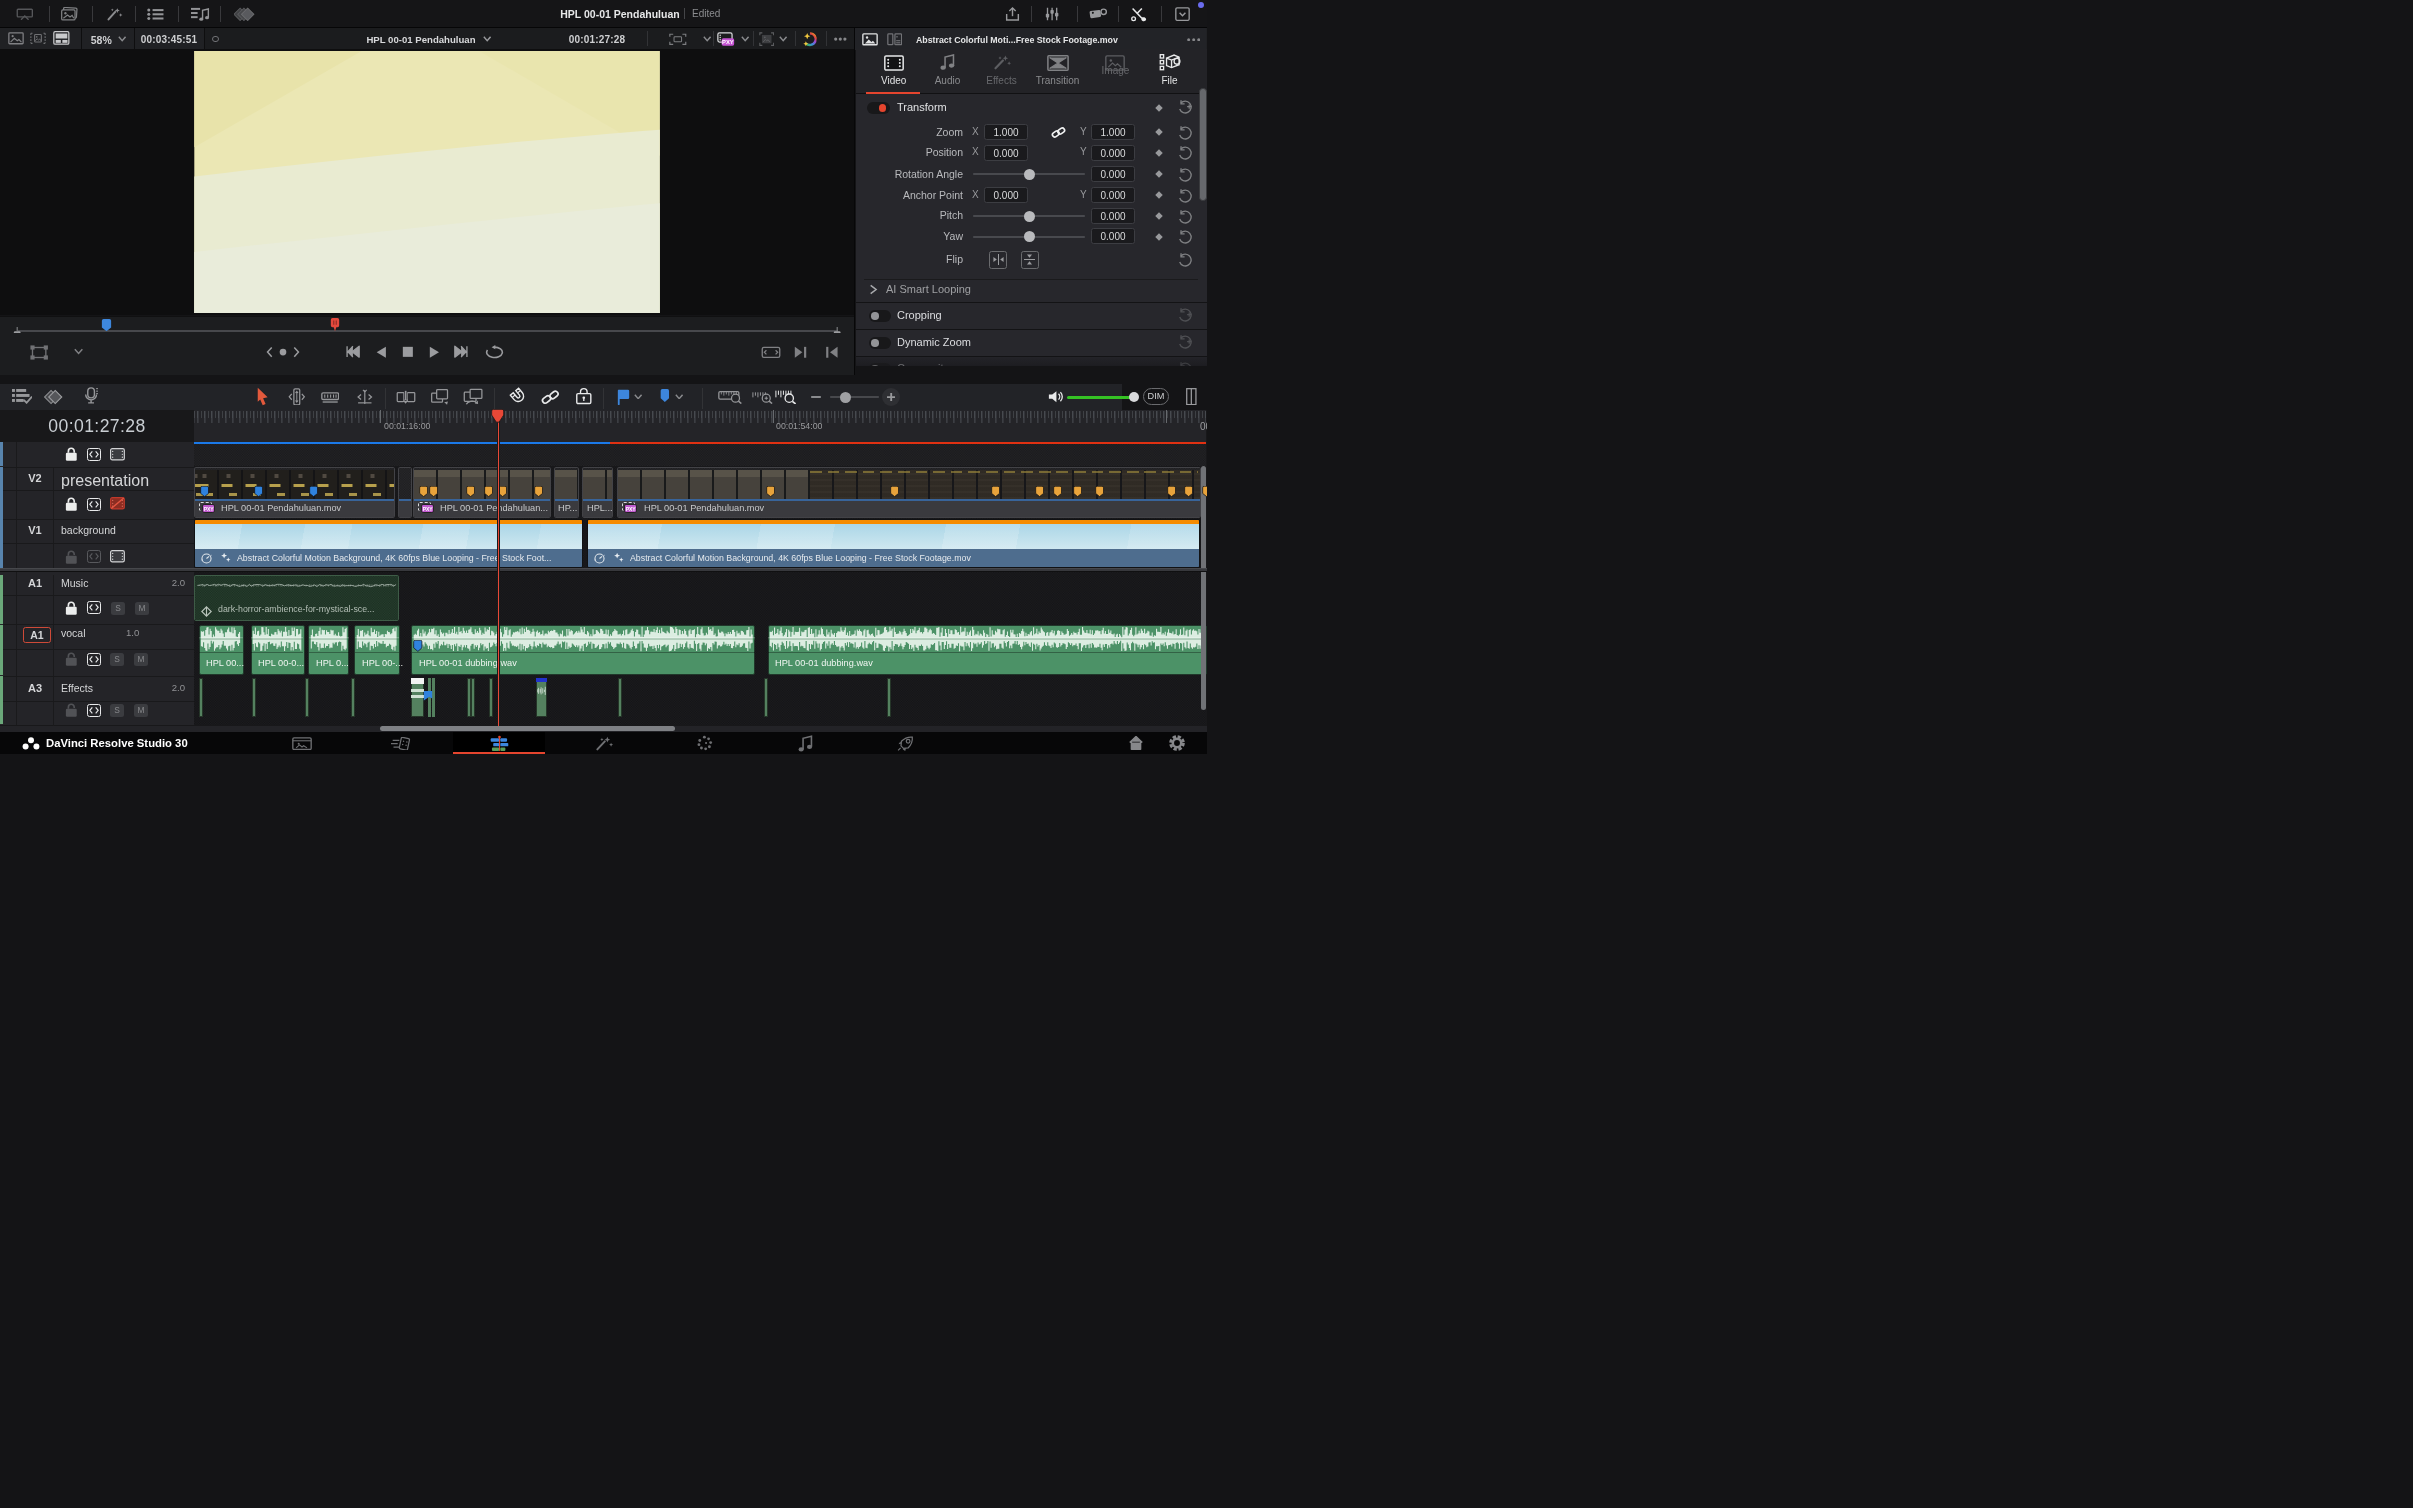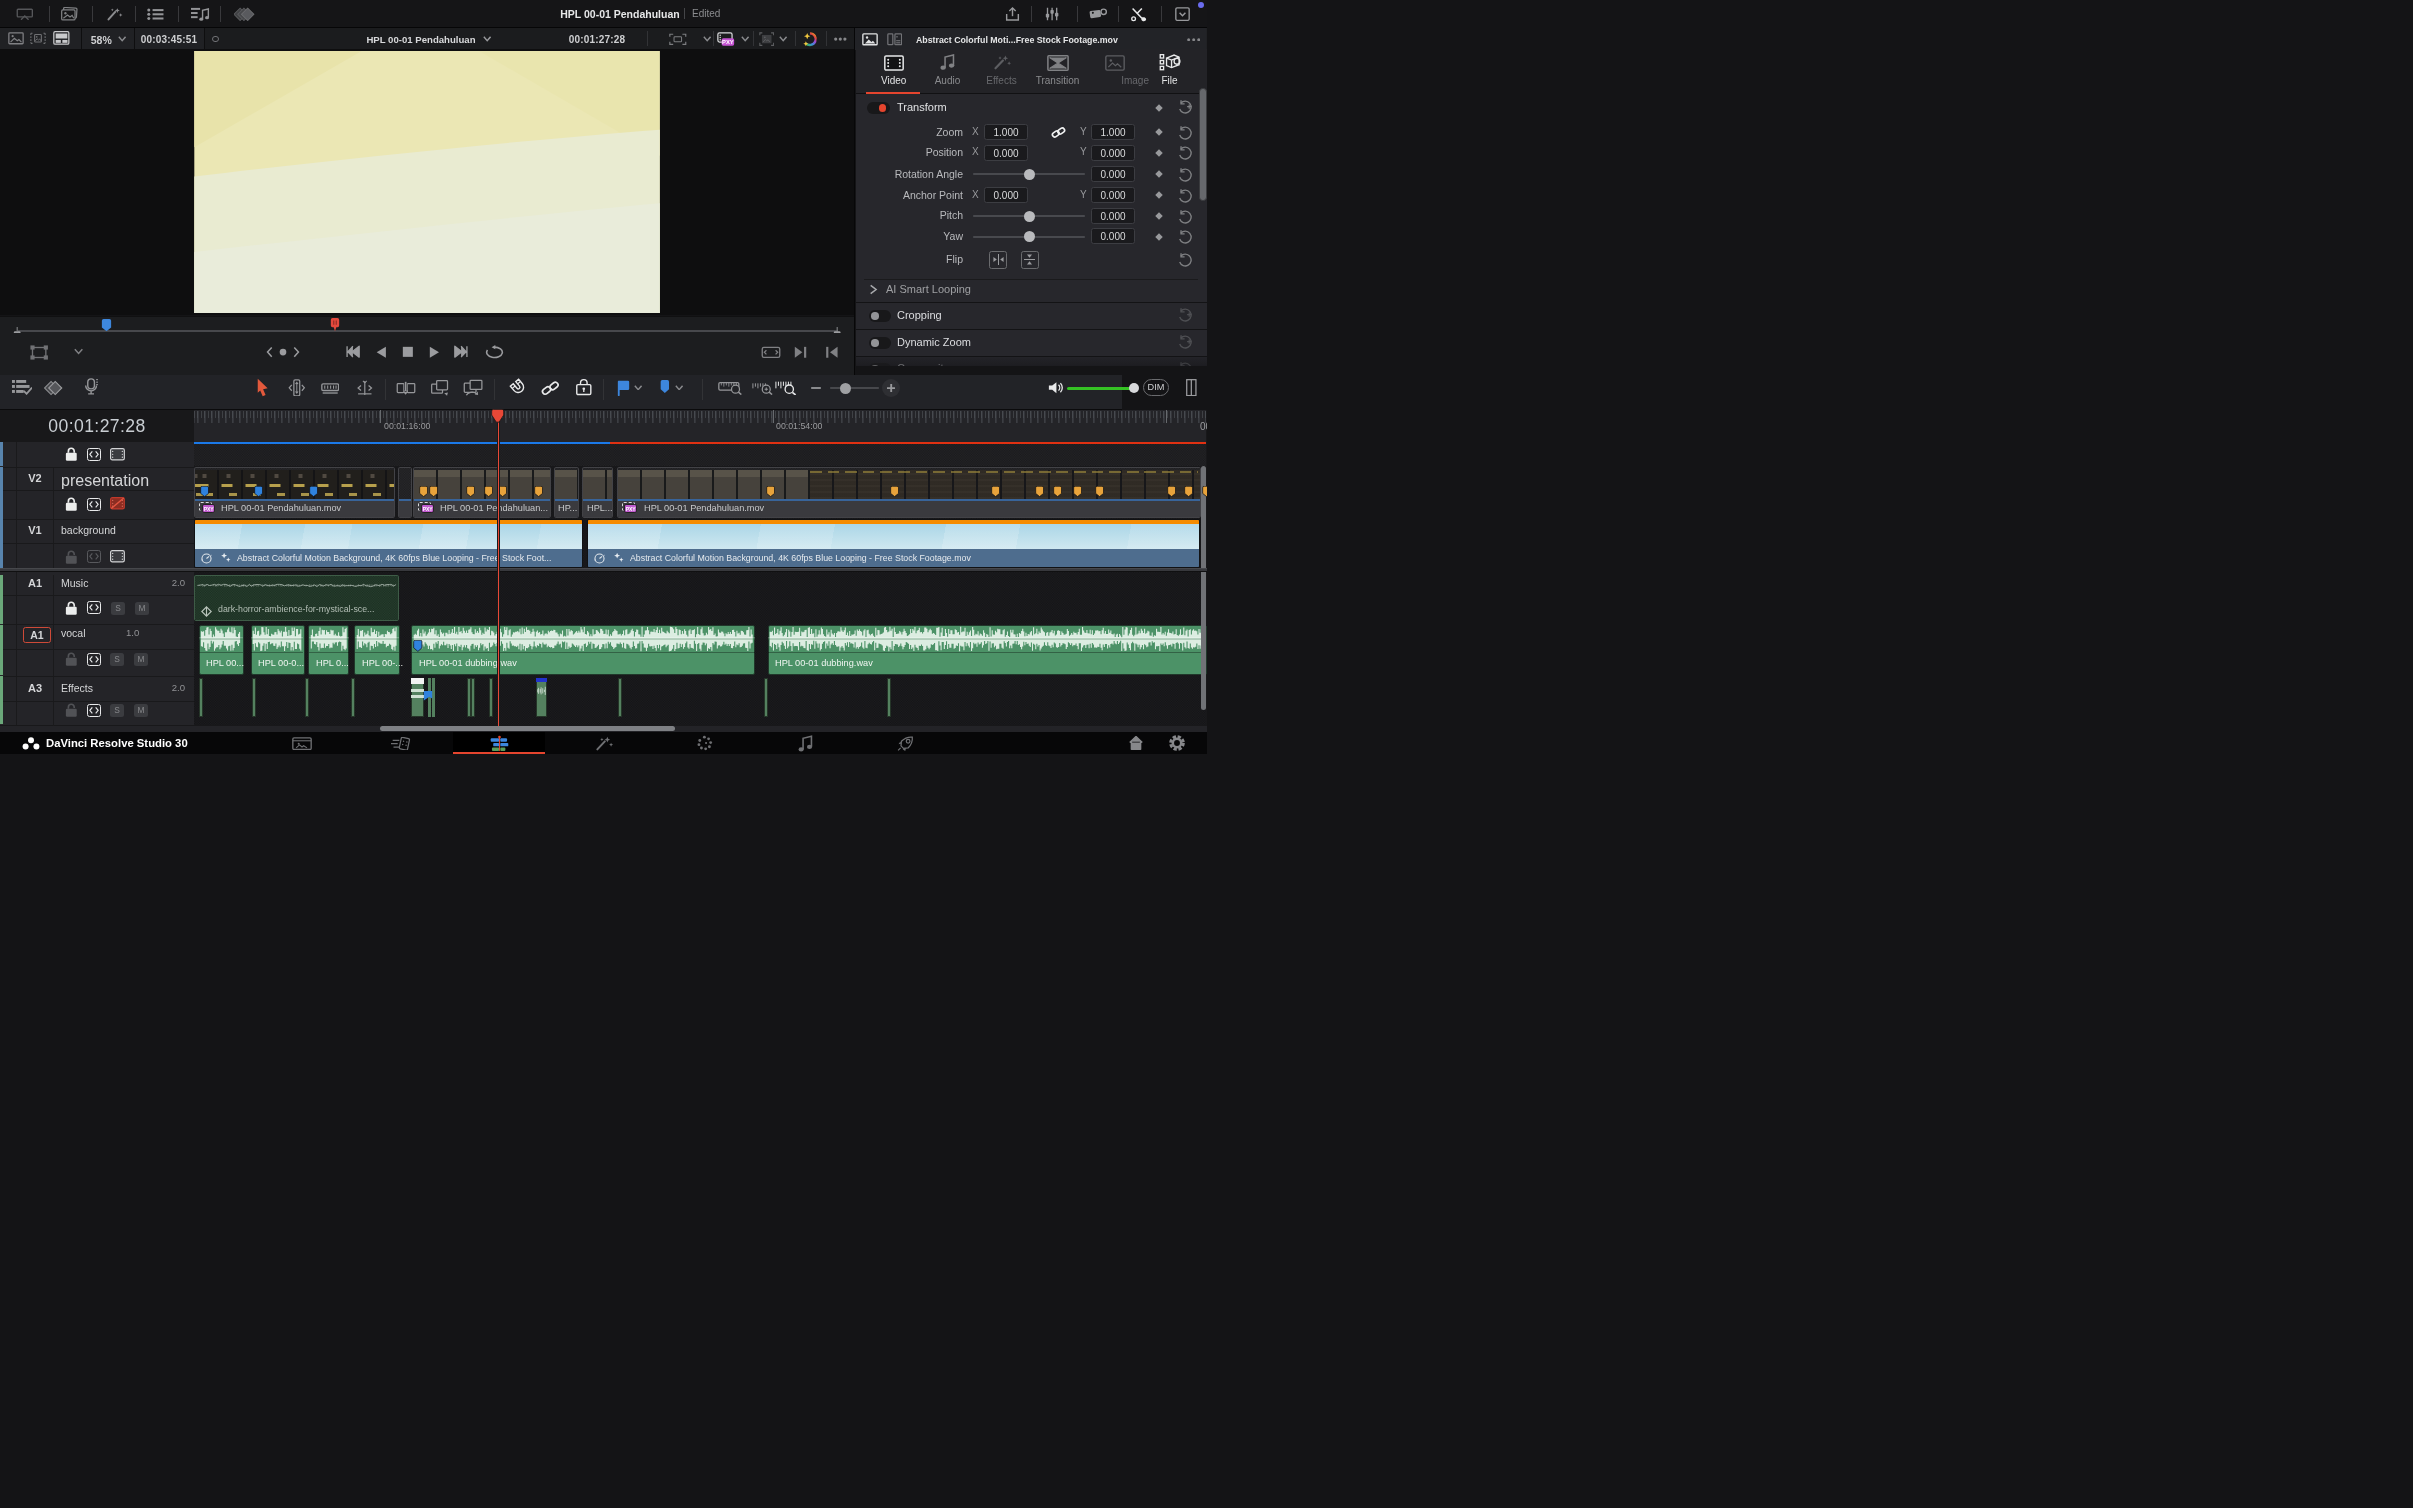--- a/index.html
+++ b/index.html
@@ -281,21 +281,21 @@
     <svg class="ic" style="left:794px;top:12.6px;" width="13.4" height="12.6" viewBox="0 0 16 15">
       <path d="M1 1 L10 7.5 L1 14z" fill="#808184"></path>
       <rect x="12" y="1" width="2.6" height="13" fill="#808184"></rect>
     </svg>
     <svg class="ic" style="left:825px;top:12.6px;" width="13.4" height="12.6" viewBox="0 0 16 15">
       <path d="M15 1 L6 7.5 L15 14z" fill="#808184"></path>
       <rect x="1.4" y="1" width="2.6" height="13" fill="#808184"></rect>
     </svg>
   </div>
 <div class="abs" style="left:854px;top:28px;width:1.3px;height:347px;background:#070708"></div>
-<div class="abs" style="left:0;top:375px;width:1122px;height:35px;background:#222327;border-top:-3.8px solid #0b0b0c;border-bottom:0.8px solid #0b0b0c">
+<div class="abs" style="left:0;top:384px;width:1122px;height:35px;background:#222327;border-top:-3.8px solid #0b0b0c;border-bottom:0.8px solid #0b0b0c">
     <svg class="ic" style="left:11.7px;top:5.4px;opacity:1" width="20" height="15" viewBox="0 0 24 18">
       <g fill="#96979a">
         <rect x="0" y="0" width="3.5" height="3.5"></rect>
         <rect x="5" y="0" width="12" height="3.5"></rect>
         <rect x="0" y="6" width="3.5" height="3.5"></rect>
         <rect x="5" y="6" width="16" height="3.5"></rect>
         <rect x="0" y="12" width="3.5" height="3.5"></rect>
         <rect x="5" y="12" width="9" height="3.5"></rect>
       </g>
       <path d="M14 13 l3.5 3.5 L24 9" stroke="#96979a" stroke-width="2.2" fill="none"></path>
@@ -459,21 +459,21 @@
       <path d="M3 3 L23 16 M23 3 L3 16" stroke="#808184" stroke-width="1.6"></path>
       <path d="M3 3 h20 L13 9.7z" fill="#808184"></path>
       <path d="M3 16 h20 L13 9.7z" fill="#808184"></path>
     </svg>
     <div class="txt" style="left:168px;top:26px;width:67px;text-align:center;font-size:10px;color:#8a8b8e">Transition</div>
     <svg class="ic" style="left:249px;top:5.9px;" width="20" height="16" viewBox="0 0 24 19">
       <rect x="1" y="1" width="22" height="17" rx="1.5" fill="none" stroke="#5d5e62" stroke-width="1.6"></rect>
       <circle cx="7" cy="6.5" r="1.5" fill="#5d5e62"></circle>
       <path d="M4 14.5 l5-5 3.5 3.2 2.5-2.2 4.5 4" fill="none" stroke="#5d5e62" stroke-width="1.5"></path>
     </svg>
-    <div class="txt" style="left:226px;top:26px;width:67px;text-align:right;font-size:10px;color:#67686c">Image</div>
+    <div class="txt" style="left:226px;top:16px;width:67px;text-align:center;font-size:10px;color:#67686c">Image</div>
     <svg class="ic" style="left:303px;top:4.2px;" width="22.6" height="18.4" viewBox="0 0 27 22">
       <g fill="none" stroke="#e8e9ea" stroke-width="1.6">
         <rect x="1.5" y="2" width="4" height="4"></rect>
         <rect x="1.5" y="9" width="4" height="4"></rect>
         <rect x="1.5" y="16" width="4" height="4"></rect>
         <path d="M9 6 l9-3.5 6 2.5 v9 l-9 3.5 -6-2.5z"></path>
         <path d="M9 6 l6 2.5 9-3.5 M15 8.5 V18"></path>
       </g>
       <circle cx="21.5" cy="10" r="3.5" fill="none" stroke="#e8e9ea" stroke-width="1.6"></circle>
     </svg>

